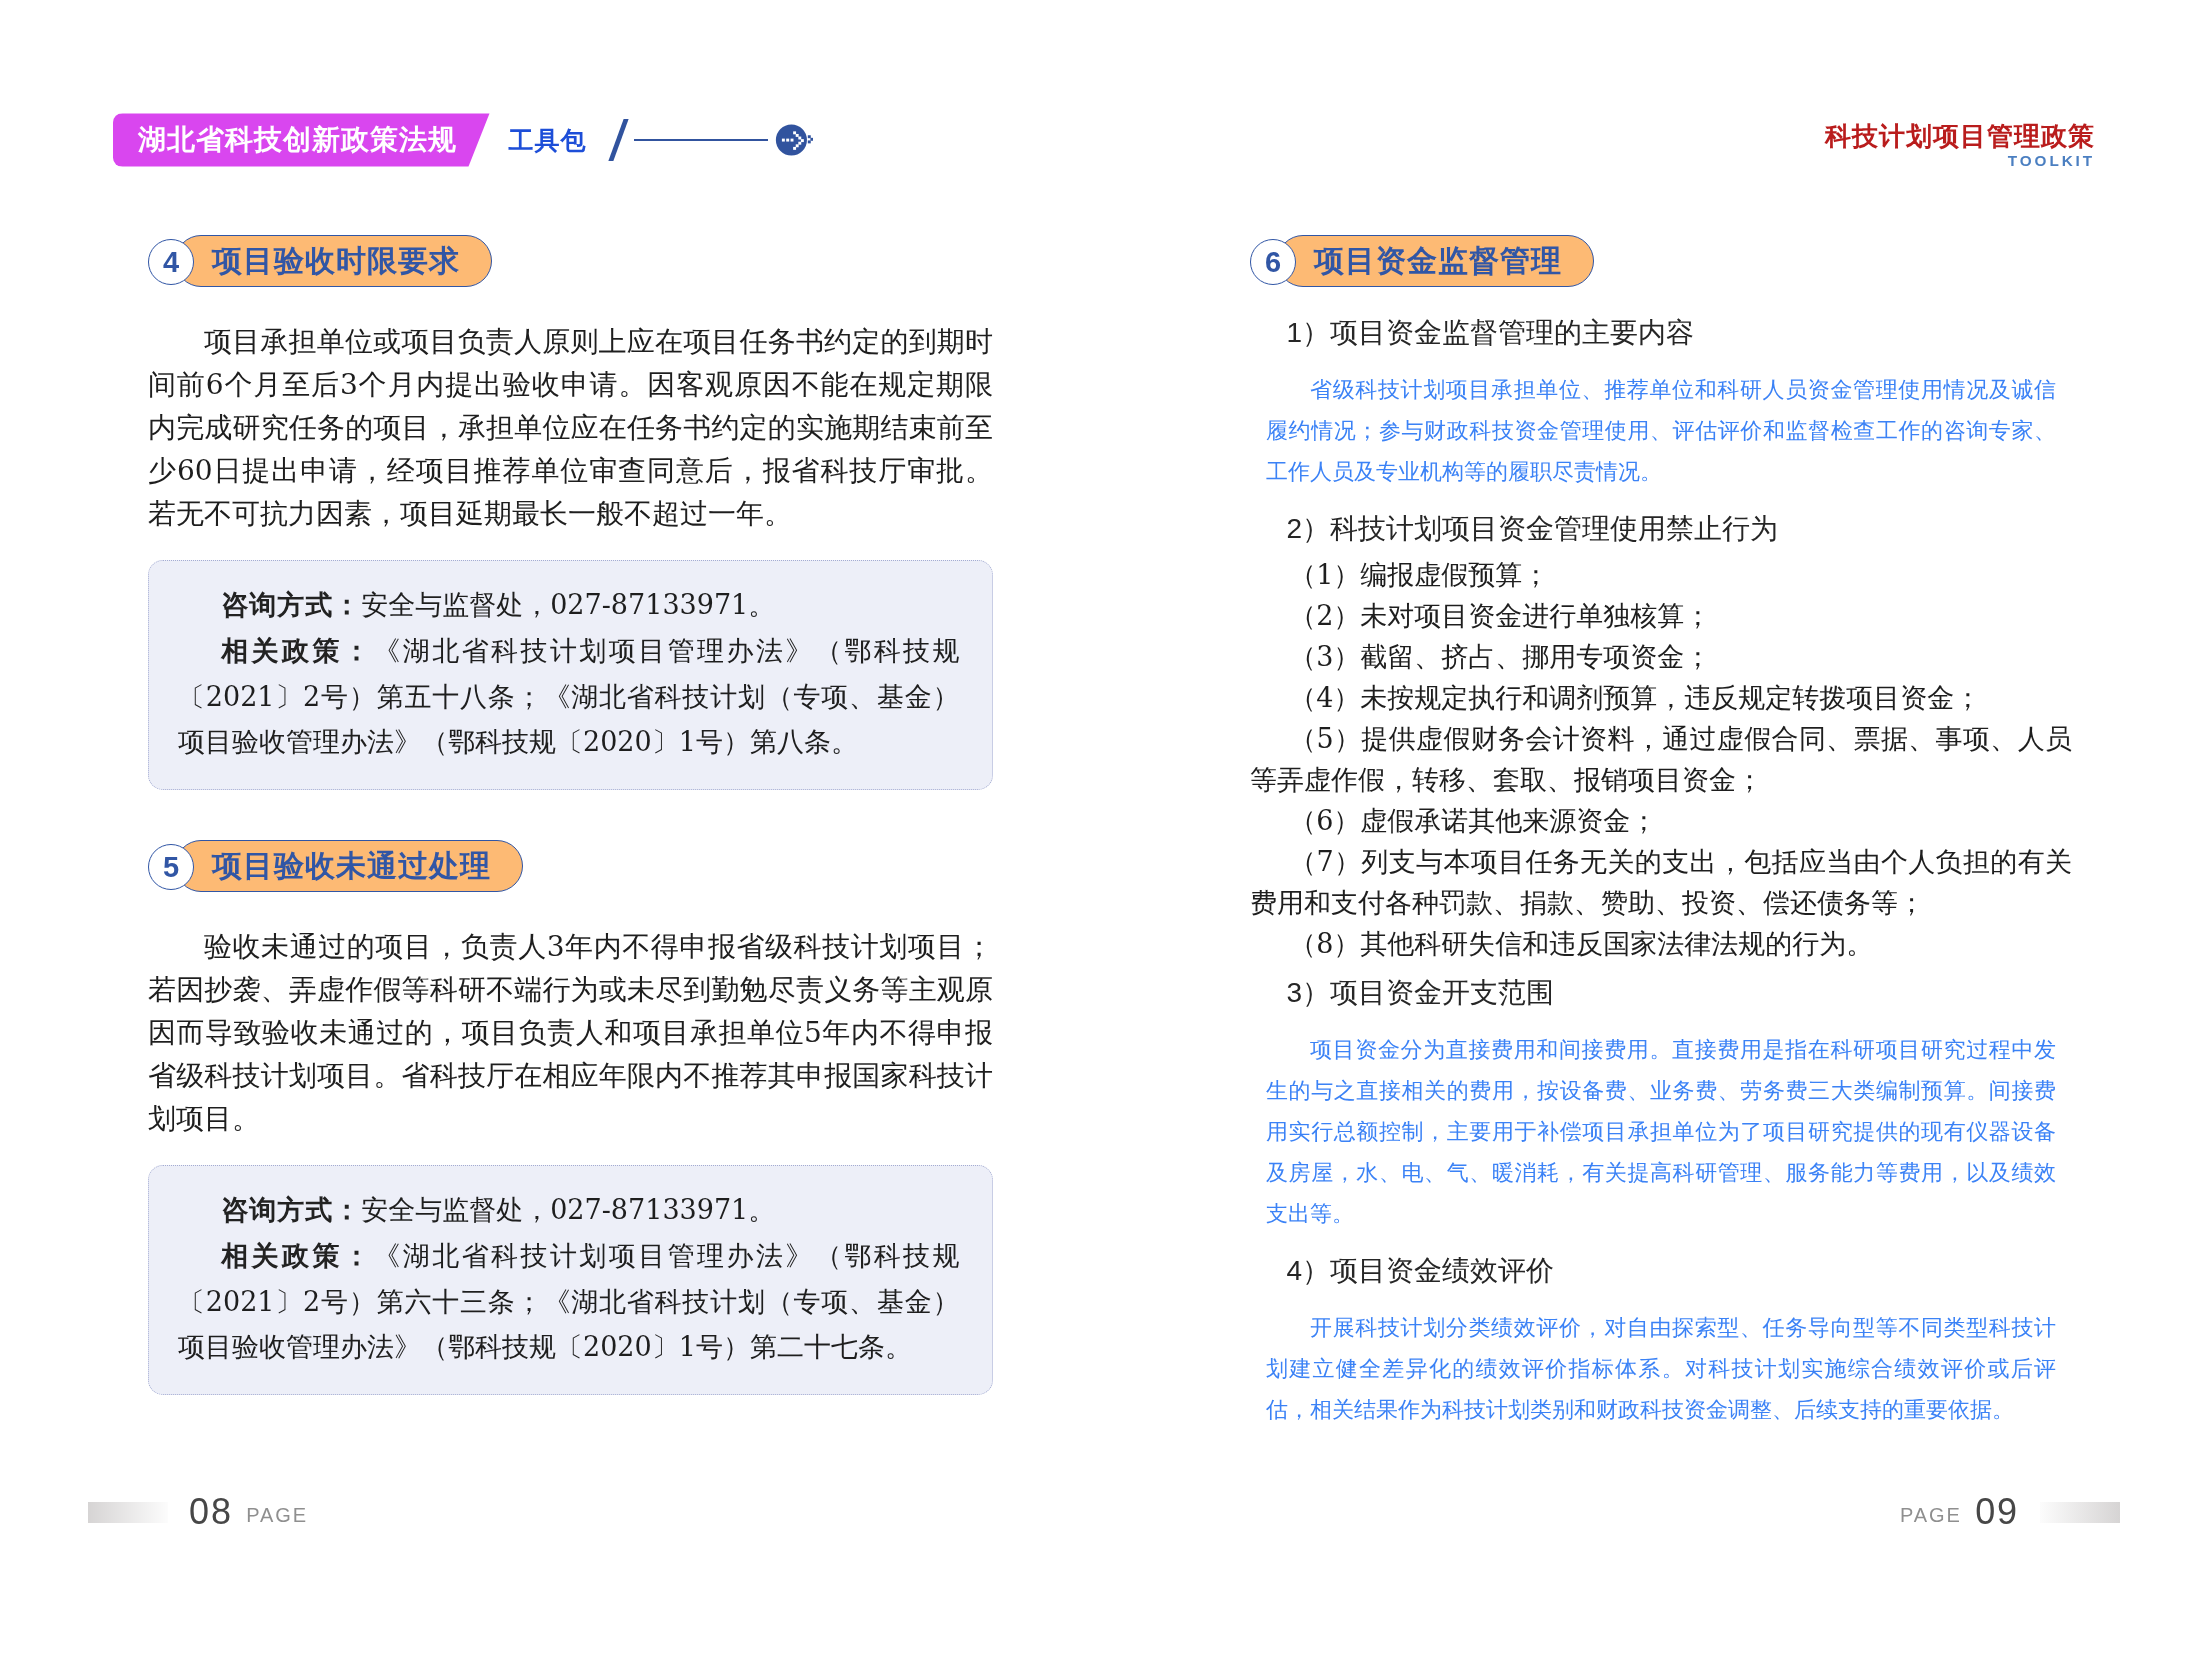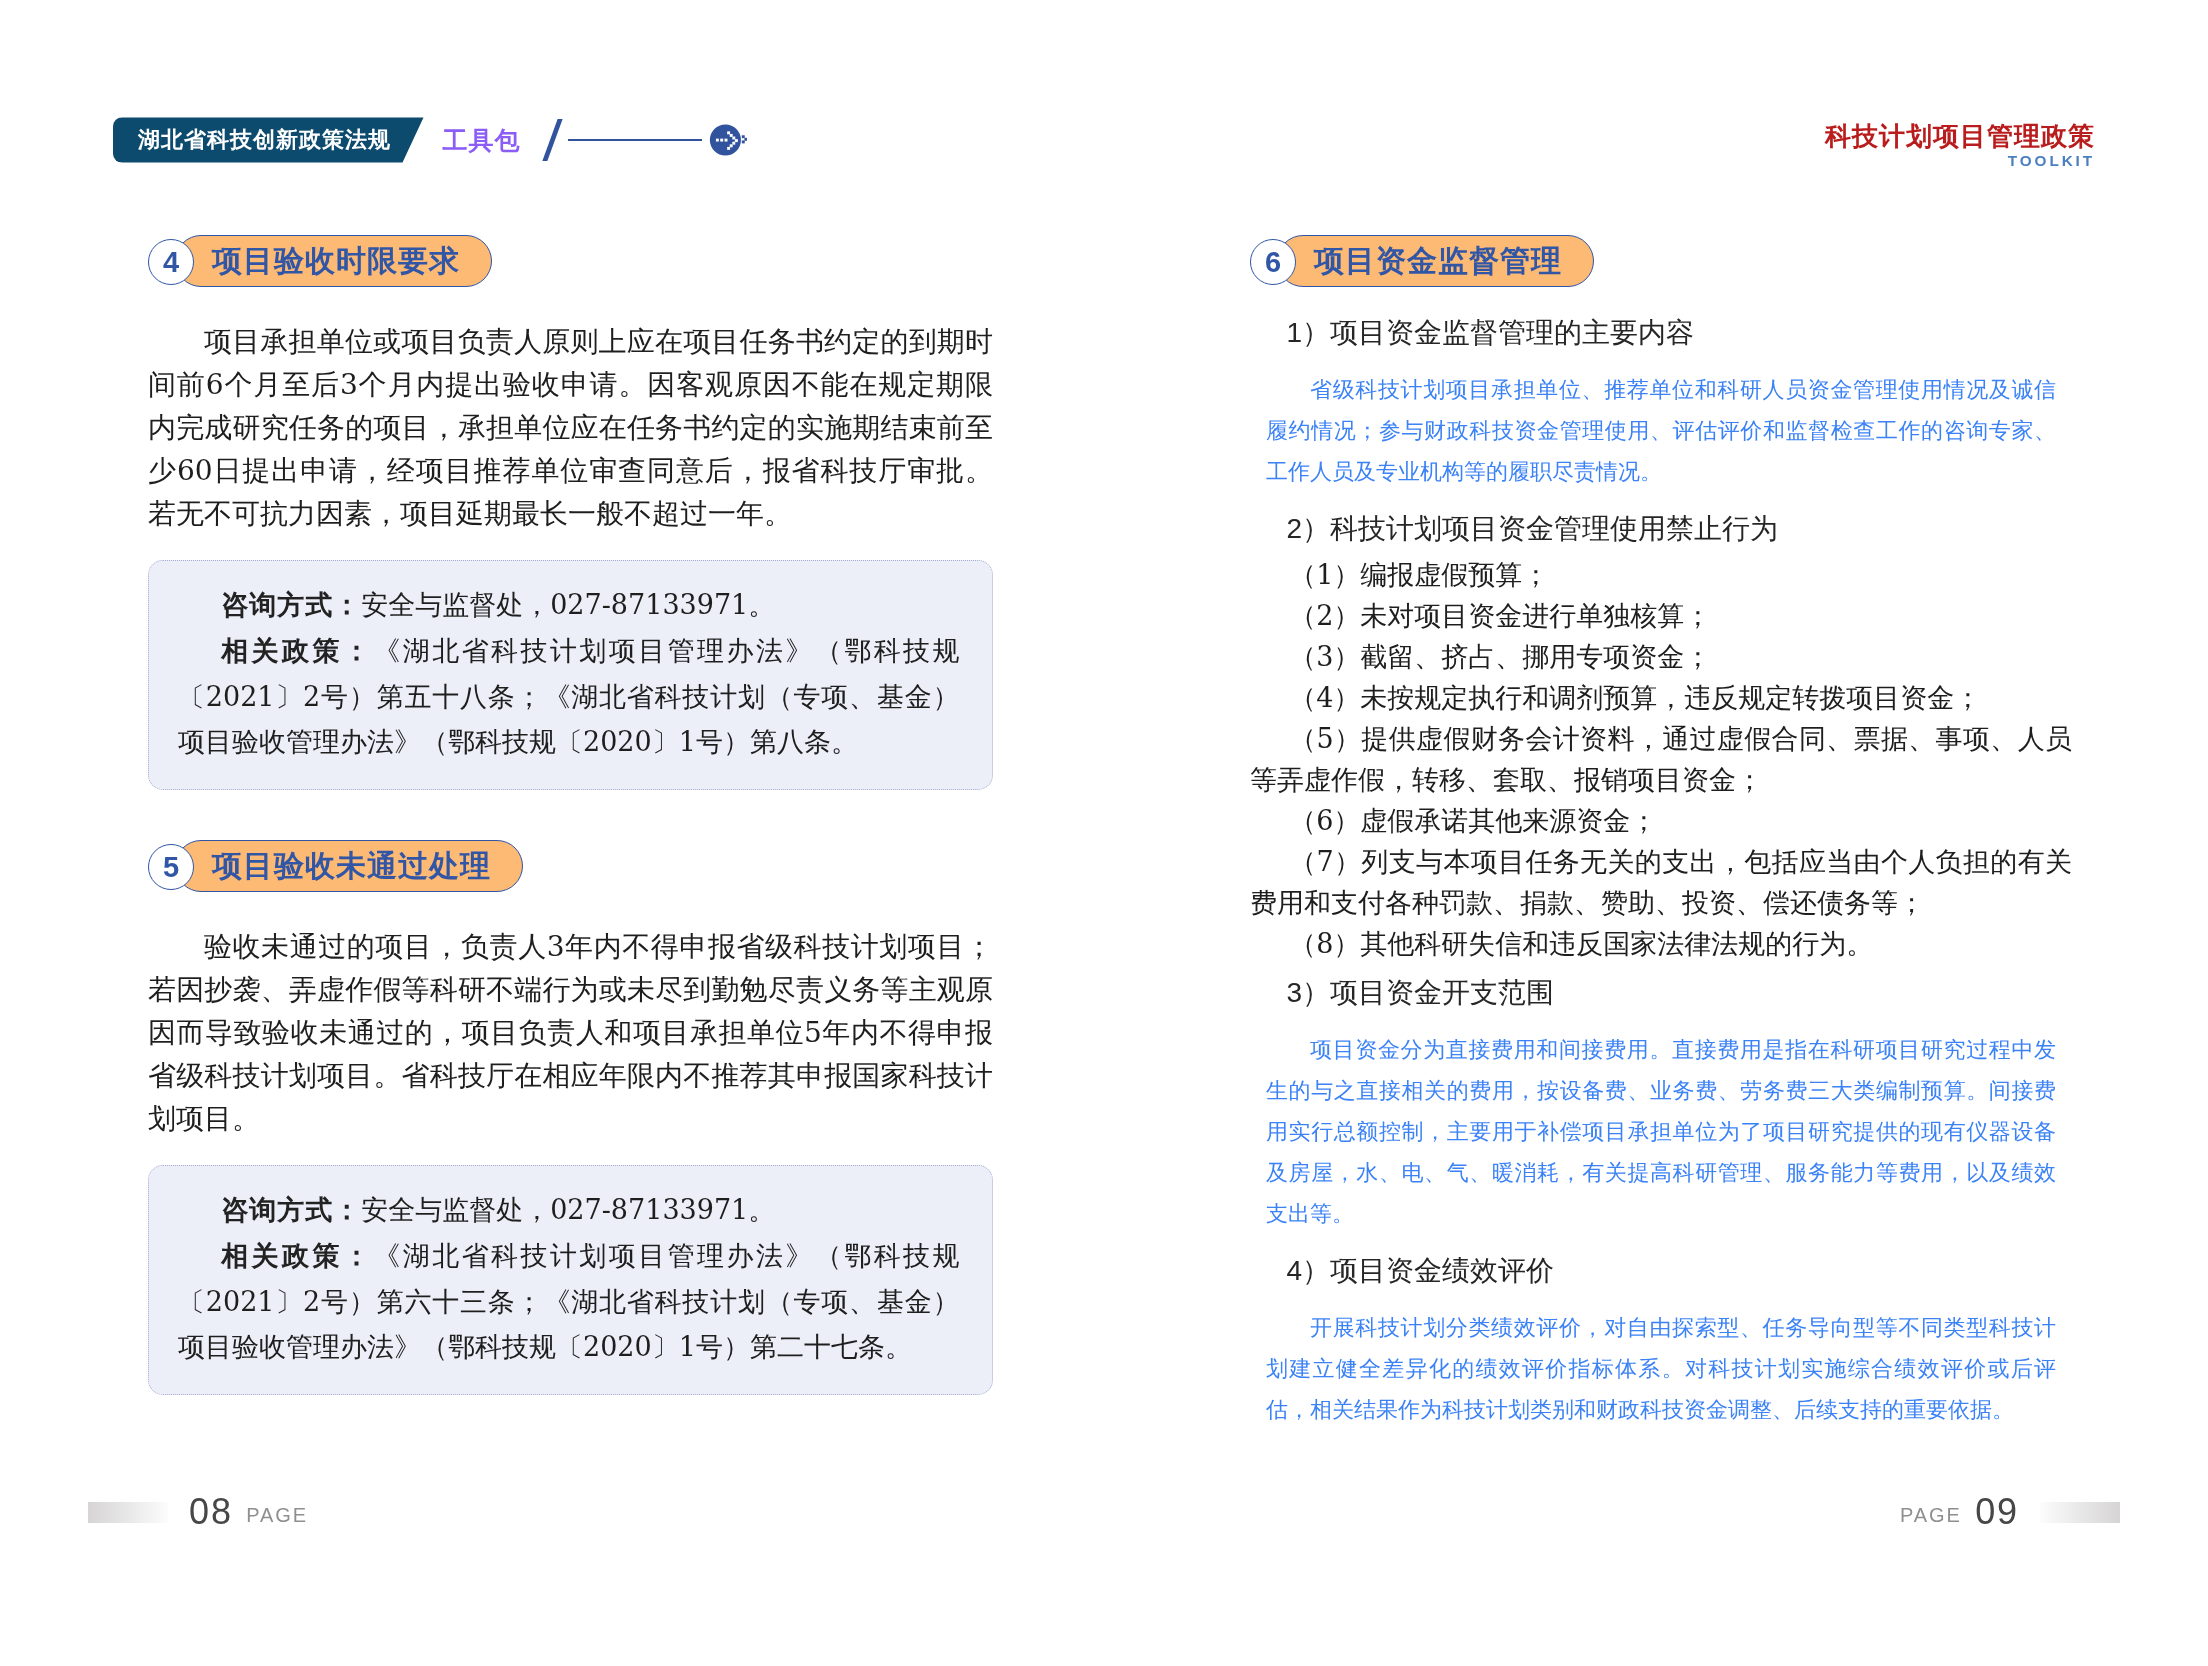--- a/index.html
+++ b/index.html
@@ -1,24 +1,24 @@
 <!DOCTYPE html>
 <html><head>
 <meta charset="utf-8">
 <style>
   html,body{margin:0;padding:0;background:#fff;}
   .sheet{position:relative;width:2208px;height:1666px;background:#ffffff;overflow:hidden;
          font-family:"Liberation Sans",sans-serif;-webkit-font-smoothing:antialiased;}
 
   
   .header-left{position:absolute;left:113px;top:119px;display:flex;align-items:center;height:42px;}
-  .badge{background:#0c4a6e;color:#ffffff;font-weight:bold;font-size:22px;letter-spacing:1px;
+  .badge{background:#d946ef;color:#ffffff;font-weight:bold;font-size:28px;letter-spacing:1px;
          padding:7.6px 32.5px 7.6px 25px;border-radius:9.6px 0 0 9.6px;
          clip-path:polygon(0 0,100% 0,calc(100% - 21px) 100%,0 100%);}
-  .toolkit-label{margin-left:19px;color:#8b5cf6;font-weight:bold;font-size:25px;letter-spacing:1px;}
+  .toolkit-label{margin-left:19px;color:#1d4ed8;font-weight:bold;font-size:25px;letter-spacing:1px;}
   .hdr-slash{width:4.8px;height:42px;background:#31539e;transform:skewX(-20deg);margin:0 13.4px 0 29px;}
   .hdr-line{width:134px;height:2.9px;background:#31539e;margin-right:7.6px;}
   .hdr-arrow{width:38px;height:38px;}
 
   .header-right{position:absolute;right:113px;top:122px;text-align:right;}
   .hr-title{font-size:26px;font-weight:bold;color:#b91c1c;letter-spacing:1px;line-height:29px;}
   .hr-sub{font-size:15.3px;font-weight:bold;color:#4b7fc1;letter-spacing:2.9px;margin-top:1px;}
 
   
   .col-left{position:absolute;left:148px;top:235px;width:845px;}

